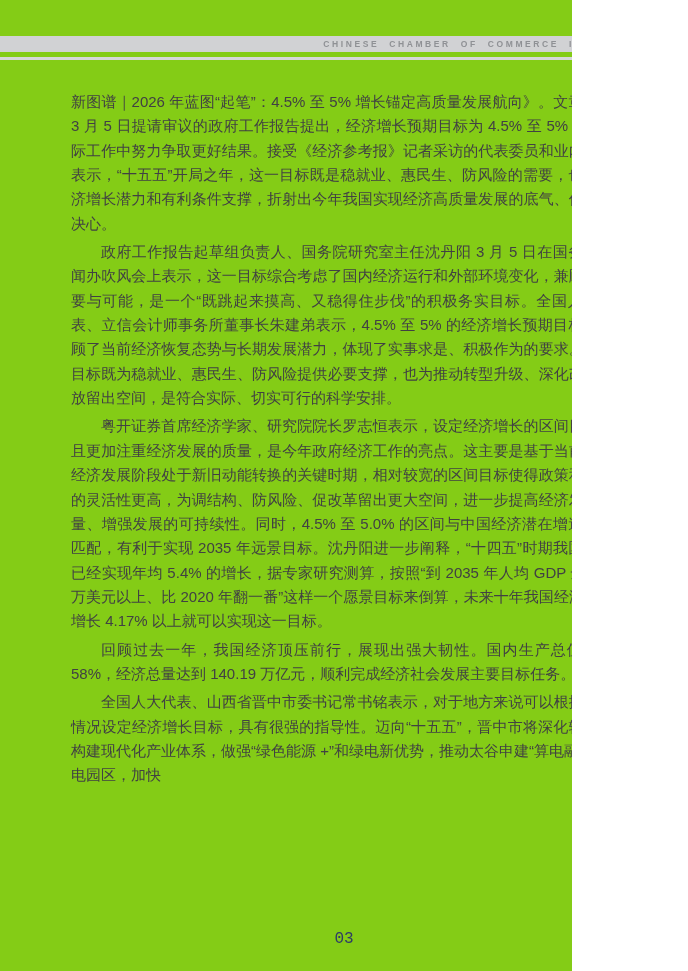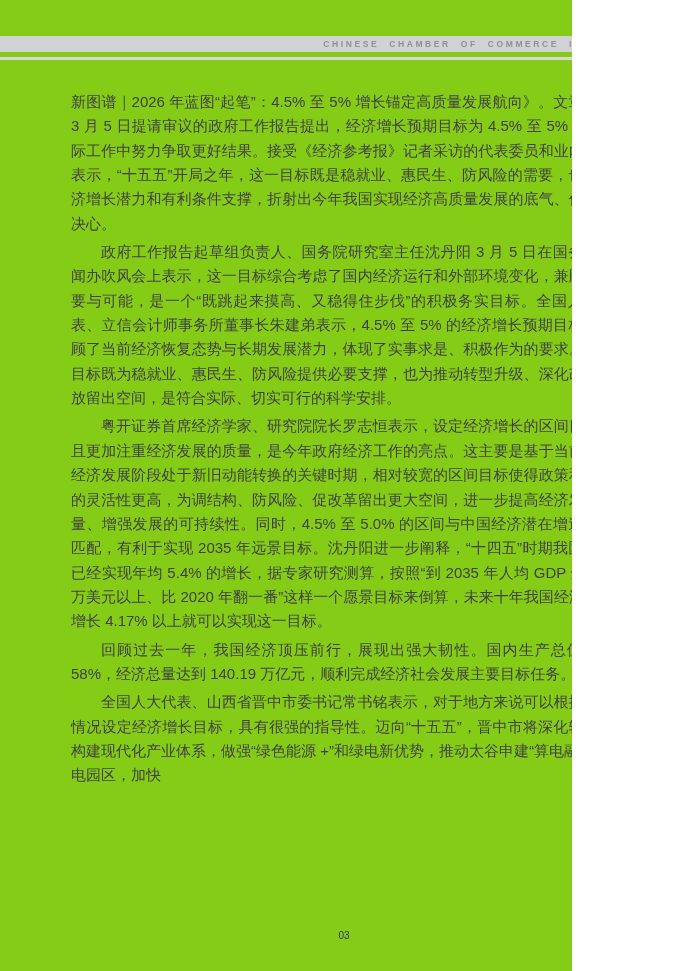--- a/index.html
+++ b/index.html
@@ -53,22 +53,22 @@
     font-family: "Liberation Sans", sans-serif;
   }
   .para { margin: 4px; }
   .para.indent { text-indent: 2em; }
   .page-number {
     position: absolute;
     top: 930px;
     left: 0;
     width: 688px;
     text-align: center;
-    font-family: Liberation Sans, sans-serif;
-    font-size: 10px;
+    font-family: Liberation Mono, monospace;
+    font-size: 16px;
     color: #2e3a68;
   }
 </style>
 </head>
 <body>
 
 <div class="page">
 
   <div class="banner">
     <span class="banner-text">CHINESE CHAMBER OF COMMERCE INFORMATION</span>

